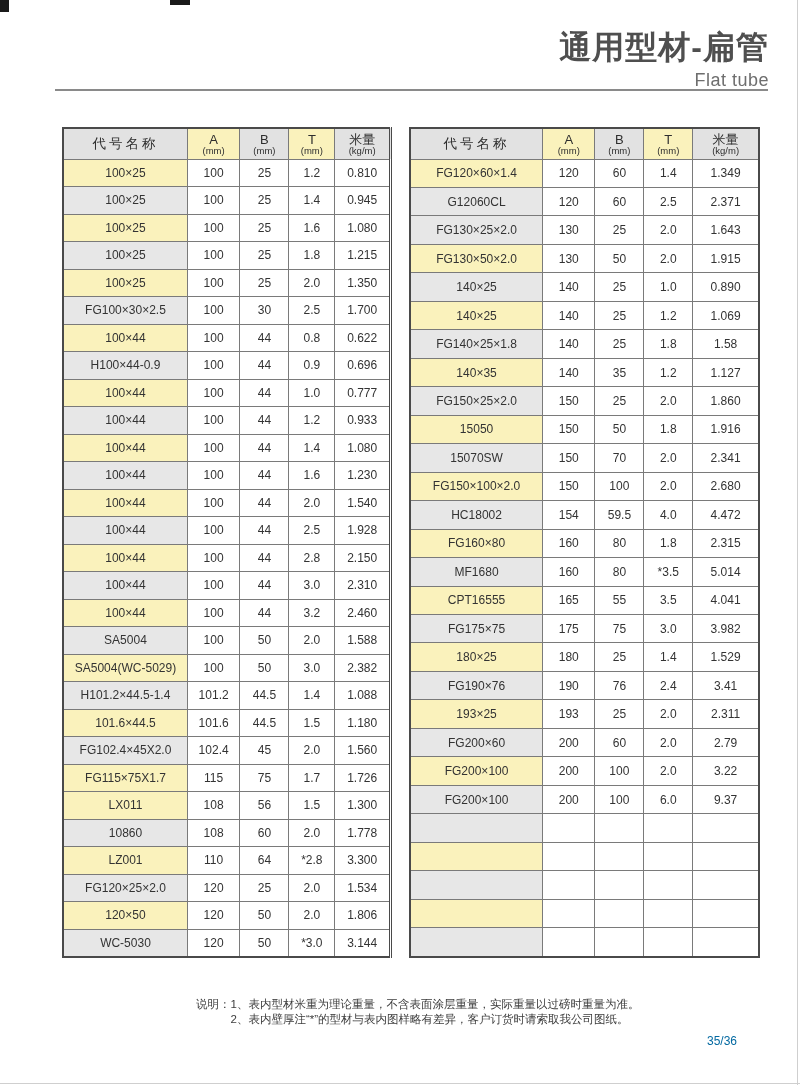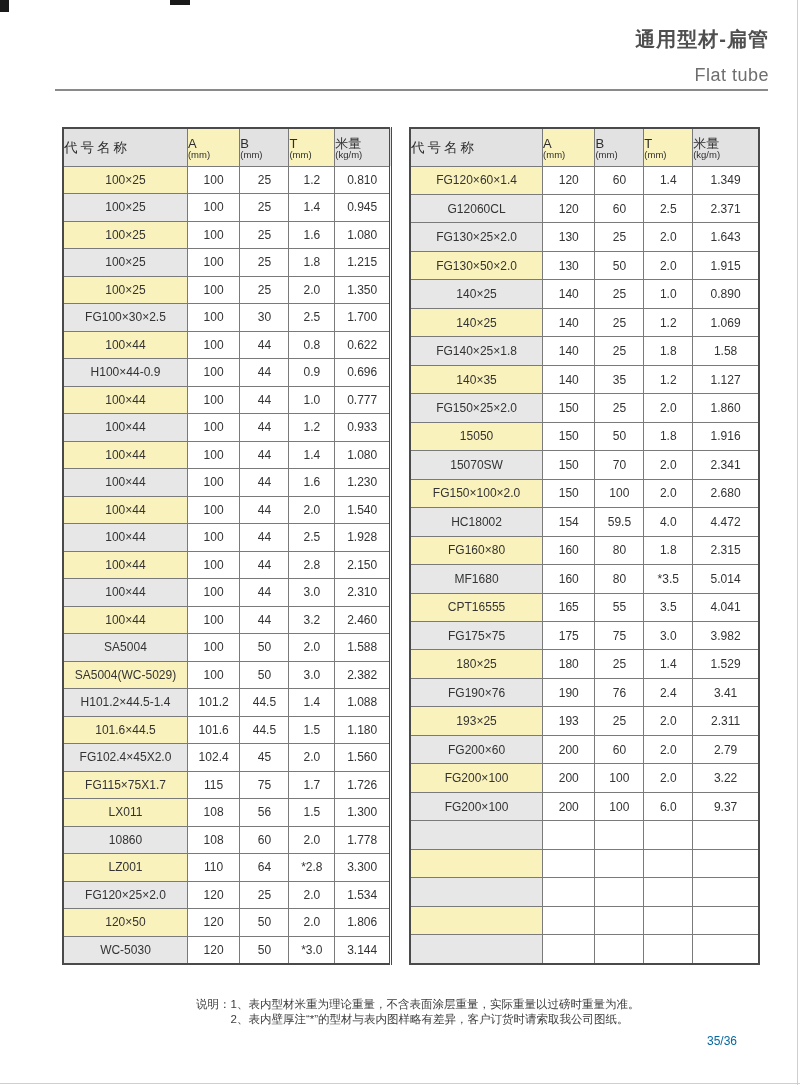--- a/index.html
+++ b/index.html
@@ -7,33 +7,33 @@
     font-family:"Liberation Sans", sans-serif; color:#333; position:relative; overflow:hidden; }
 
   
   .mark-tl { position:absolute; left:0; top:0; width:9px; height:12px; background:#1a1a1a; }
   .mark-top { position:absolute; left:170px; top:0; width:20px; height:5px; background:#1a1a1a; }
   .edge-right { position:absolute; right:2px; top:0; bottom:0; width:1px; background:#cfcfcf; }
   .edge-bottom { position:absolute; left:0; bottom:1px; right:0; height:1px; background:#cfcfcf; }
 
   
   .doc-header { position:absolute; top:26px; right:31px; text-align:right; }
-  .title-cn { font-size:20px; font-weight:bold; color:#4f4f4f; letter-spacing:1px;text-align:center; }
-  .title-en { font-size:18px; color:#6e6e6e; margin-top:12px; letter-spacing:0.5px; }
+  .title-cn { font-size:32px; font-weight:bold; color:#4f4f4f; letter-spacing:1px;text-align:center; }
+  .title-en { font-size:18px; color:#6e6e6e; margin-top:0; letter-spacing:0.5px; }
   .title-rule { position:absolute; top:89px; left:55px; width:713px; height:2px; background:#8a8a8a; }
 
   
   .tables-wrap { position:absolute; top:127px; left:62px; display:flex; }
   table { border-collapse:collapse; table-layout:fixed; }
   .table-left { width:330px; }
   .table-right { width:351px; margin-left:17px; }
   table, th, td { border:1px solid #7a7a7a; }
   table { border:2px solid #4a4a4a; }
   .table-left { border-right:3px double #4a4a4a; }
-  th { height:38px; font-weight:normal; vertical-align:middle; text-align:left; background:#e2e2e2; }
+  th { height:31px; font-weight:normal; vertical-align:middle; text-align:center; background:#e2e2e2; }
   td { height:27.5px; text-align:center; vertical-align:middle; font-size:12px; color:#333;
        overflow:hidden; white-space:nowrap; }
   .h-name { font-size:13.5px; letter-spacing:3px; color:#2e2e2e; }
   .h-main { display:block; font-size:13px; line-height:13px; margin-top:2px; color:#2e2e2e; }
   .h-sub  { display:block; font-size:9.5px; line-height:10px; color:#2e2e2e; }
   th.col-yellow { background:#faf2bc; }
   td.name-cell.yellow { background:#faf2bc; }
   td.name-cell.gray   { background:#e7e7e7; }
 
   

